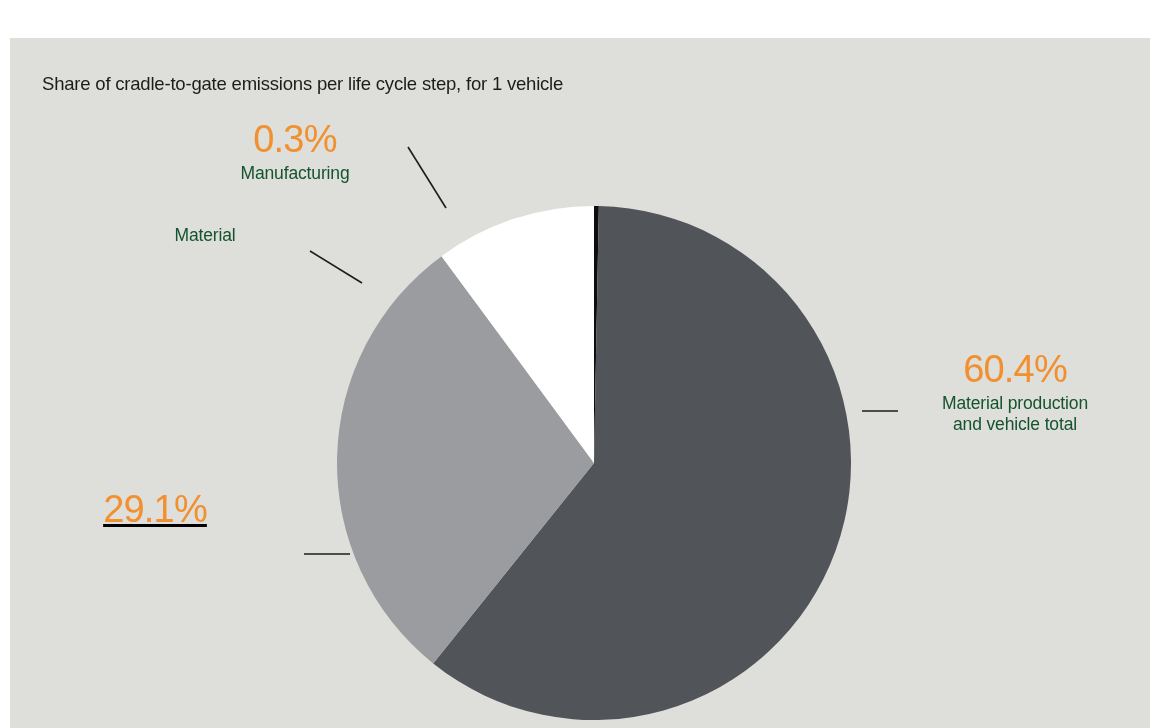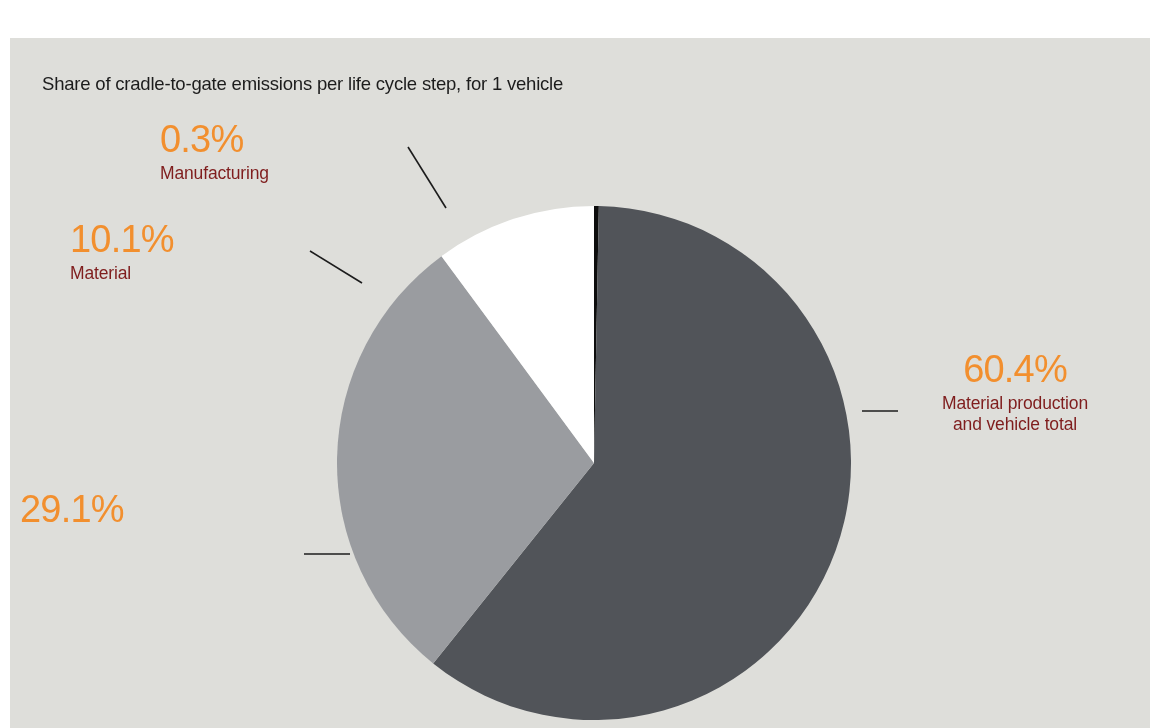--- a/index.html
+++ b/index.html
@@ -49,35 +49,35 @@
   }
   .callout .pct {
     color: #f28f2e;
     font-size: 38px;
     font-weight: 500;
     letter-spacing: -0.8px;
     line-height: 1.0;
     white-space: nowrap;
   }
   .callout .name {
-    color: #7f1d1d;
+    color: #14532d;
     font-size: 17.5px;
     font-weight: 400;
     letter-spacing: -0.15px;
     line-height: 1.18;
     margin-top: 5px;
     white-space: pre-line;
   }
   .callout.right-side { text-align: center; }
-  .callout.left-side  { text-align: left; }
+  .callout.left-side  { text-align: center; }
 
   
   #callout-manufacturing { left: 150px; top: 82px;  width: 270px; }
   #callout-logistics     { left: 60px;  top: 182px; width: 270px; }
-  #callout-liion         { left: 10px;  top: 452px; width: 270px; }
+  #callout-liion         { left: 10px;  top: 452px; width: 270px; text-decoration: underline; }
   #callout-material      { left: 885px; top: 312px; width: 240px; }
 </style>
 </head>
 <body>
 
 <div id="figure">
 
   <div id="chart-title">Share of cradle-to-gate emissions per life cycle step, for 1 vehicle</div>
 
   <svg id="pie-svg" viewBox="0 0 1140 708">
@@ -94,21 +94,20 @@
       <line x1="852" y1="373" x2="888" y2="373" stroke="#1c1c1c" stroke-width="1.6"></line>
     </g>
   </svg>
 
   <div class="callout left-side" id="callout-manufacturing">
     <div class="pct">0.3%</div>
     <div class="name">Manufacturing</div>
   </div>
 
   <div class="callout left-side" id="callout-logistics">
-    <div class="pct">10.1%</div>
     <div class="name">Material</div>
   </div>
 
   <div class="callout left-side" id="callout-liion">
     <div class="pct">29.1%</div>
   </div>
 
   <div class="callout right-side" id="callout-material">
     <div class="pct">60.4%</div>
     <div class="name">Material production

